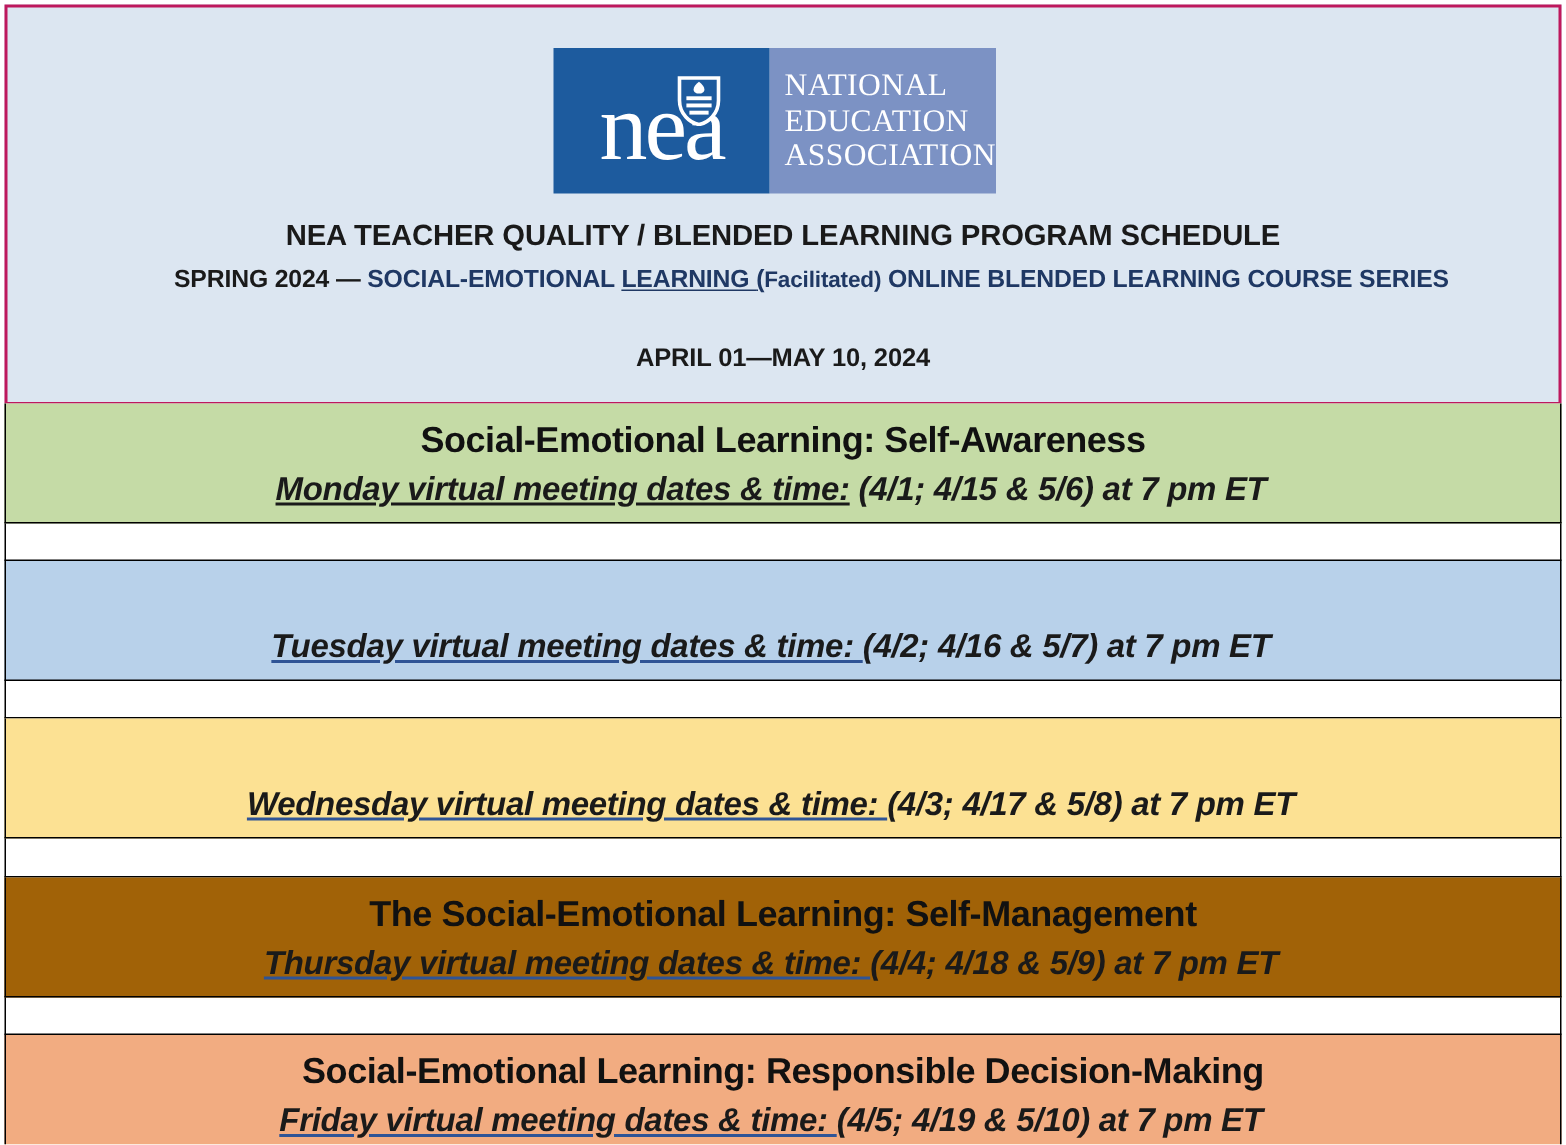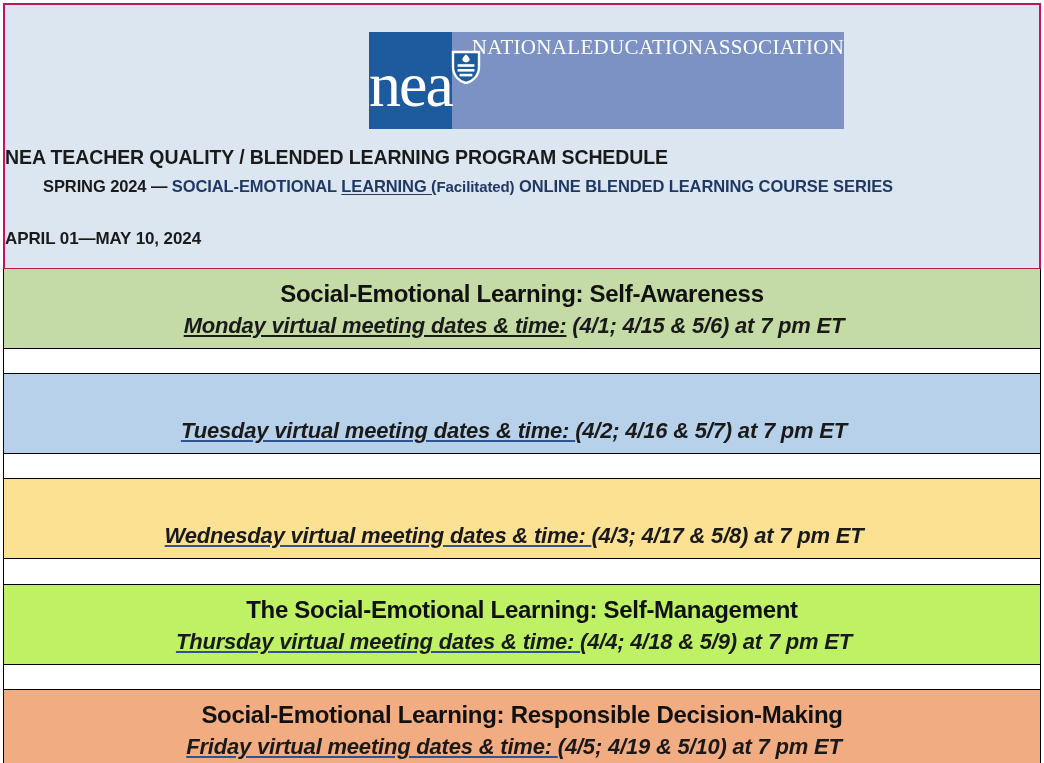--- a/index.html
+++ b/index.html
@@ -66,39 +66,39 @@
     left: 82px;
     top: 18px;
     width: 30px;
     height: 34px;
     pointer-events: none;
   }
   .logo-text {
     flex: 1;
     background: #7c92c4;
     display: flex;
-    flex-direction: row;
+    flex-direction: column;
     justify-content: center;
     align-items: flex-start;
-    padding: 4px 0 4px 20px;
+    padding: 4px 0 4px 10px;
   }
   .logo-text span {
     font-family: "Liberation Serif", serif;
     color: #ffffff;
     font-size: 21px;
     line-height: 1.12;
     letter-spacing: 0.3px;
     white-space: nowrap;
   }
 
   
   .hdr-line {
     position: absolute;
     left: 0; right: 0;
-    text-align: left;
+    text-align: center;
     color: #1a1a1a;
   }
   .hdr-line1 {
     top: 141px;
     font-size: 19.5px;
     font-weight: bold;
     letter-spacing: -0.1px;
   }
   .hdr-line2 {
     top: 172px;
@@ -206,21 +206,21 @@
     <div class="course-row r2" style="background: rgb(184, 209, 234);">
       <div class="course-sub"><span class="u-blue">Tuesday virtual meeting dates &amp; time: </span><span> (4/2; 4/16 &amp; 5/7) at 7 pm ET</span></div>
     </div>
     <div class="spacer-row"></div>
 
     <div class="course-row r3" style="background: rgb(252, 225, 147);">
       <div class="course-sub"><span class="u-blue">Wednesday virtual meeting dates &amp; time: </span><span> (4/3; 4/17 &amp; 5/8) at 7 pm ET</span></div>
     </div>
     <div class="spacer-row tall"></div>
 
-    <div class="course-row r4" style="background: #bef264;">
+    <div class="course-row r4" style="background: #a16207;">
       <div class="course-title">The Social-Emotional Learning: Self-Management</div>
       <div class="course-sub"><span class="u-blue">Thursday virtual meeting dates &amp; time: </span><span> (4/4; 4/18 &amp; 5/9) at 7 pm ET</span></div>
     </div>
     <div class="spacer-row"></div>
 
     <div class="course-row r5" style="background: rgb(242, 172, 129);">
       <div class="course-title">Social-Emotional Learning: Responsible Decision-Making</div>
       <div class="course-sub"><span class="u-blue">Friday virtual meeting dates &amp; time: </span><span> (4/5; 4/19 &amp; 5/10) at 7 pm ET</span></div>
     </div>
 

